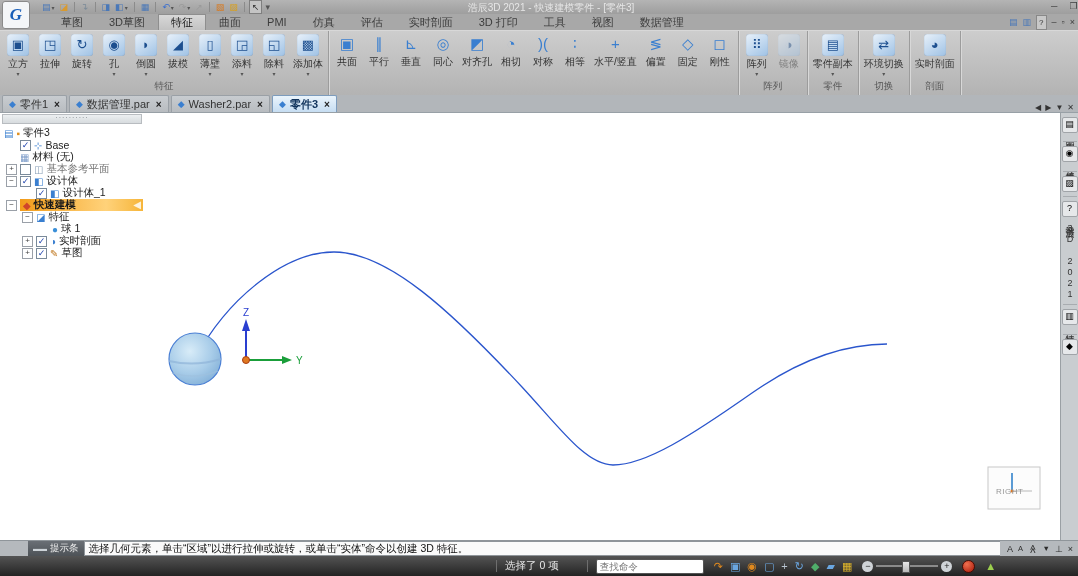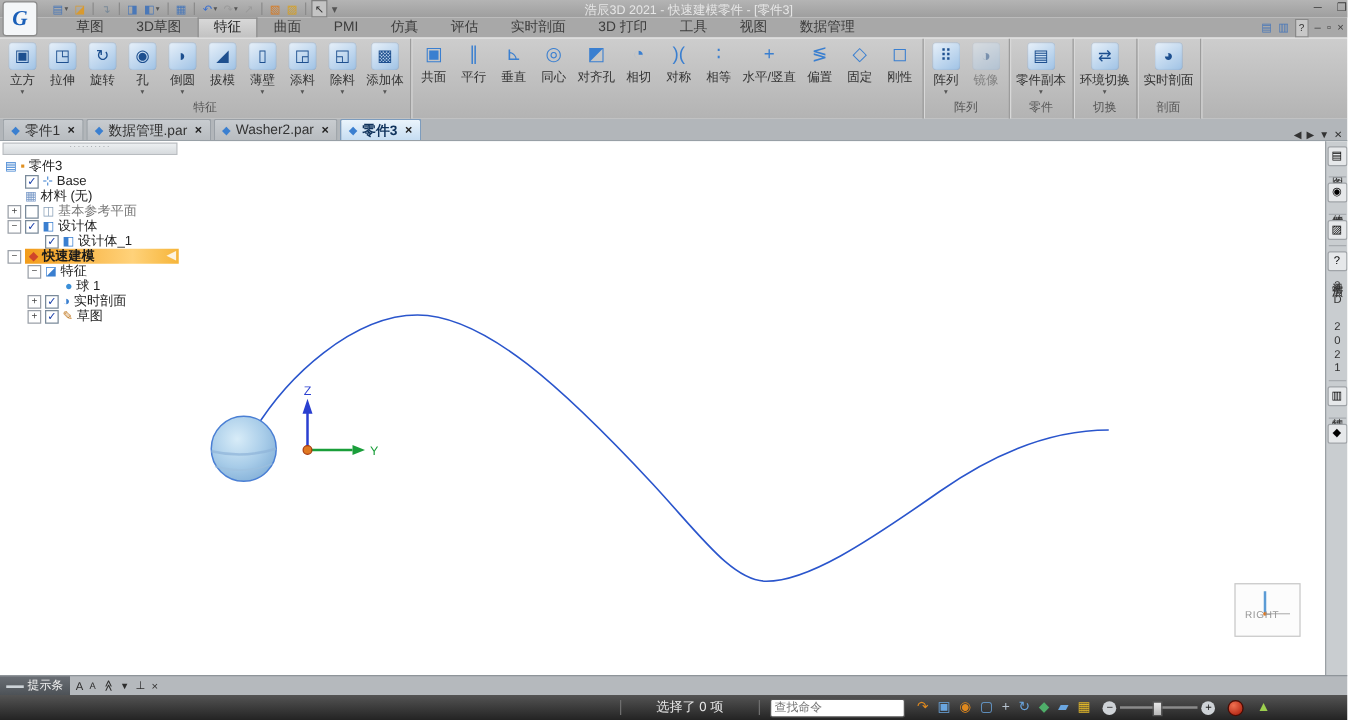--- a/index.html
+++ b/index.html
@@ -75,34 +75,34 @@
   
   .rightstrip{position:absolute;right:0;top:0;width:18px;height:427px;background:#c9cdd0;
     border-left:1px solid #9aa0a4;box-sizing:border-box;display:flex;flex-direction:column;align-items:center;z-index:6;}
   .rtab{display:flex;flex-direction:column;align-items:center;margin-top:4px;}
   .rticon{width:14px;height:14px;border:1px solid #a0a4a8;background:#e6e8ea;font-size:9px;line-height:13px;
     text-align:center;border-radius:2px;}
   .rtlabel{writing-mode:vertical-rl;text-orientation:upright;font-size:9px;color:#333;margin-top:2px;letter-spacing:1px;}
   .rsep{width:14px;height:1px;background:#a8acb0;margin-top:4px;}
   
   .promptbar{position:absolute;left:0;top:540px;width:100%;height:16px;background:#b5b9bd;
-    display:flex;align-items:center;box-sizing:border-box;border-top:1px solid #8f959a;}
+    display:flex;align-items:center;box-sizing:border-box;border-top:1px solid #8f959a;padding-left:28px;}
   .pbadge{display:flex;align-items:center;gap:3px;background:linear-gradient(#6a6f75,#4d5257);color:#f0f0f0;
     font-size:9.5px;height:100%;padding:0 5px;flex:none;}
   .pbadgeicon{font-size:7px;color:#cdd3d8;}
   .pmsg{flex:1;background:#fafafa;height:13px;line-height:13px;font-size:10.5px;color:#111;
     padding-left:4px;border:1px solid #8f959a;border-right:none;margin-right:2px;}
   .picons{display:flex;gap:5px;padding:0 5px;align-items:center;flex:none;}
   .pic{font-size:9px;color:#2d2d2d;}
   .pic.sm{font-size:7.5px;}
   
   .statusbar{position:absolute;left:0;top:556px;width:100%;height:20px;
     background:linear-gradient(#545454,#232323);display:flex;align-items:center;box-sizing:border-box;}
   .ssep{width:1px;height:12px;background:#6e6e6e;margin:0 8px;flex:none;}
-  .sseltext{color:#e8e8e8;font-size:10.5px;flex:none;margin-left:20px;}
+  .sseltext{color:#e8e8e8;font-size:10.5px;flex:none;}
   .findcmd{width:100px;height:13px;border:1px solid #555;border-radius:2px;font-size:9.5px;
     padding:0 3px;background:#fff;color:#333;flex:none;}
   .sicons{display:flex;gap:7px;align-items:center;margin-left:10px;flex:none;}
   .sic{font-size:11px;line-height:14px;}
   .sliderwrap{display:flex;align-items:center;gap:3px;margin-left:10px;flex:none;}
   .zbtn{width:11px;height:11px;border-radius:50%;background:#cfd3d7;color:#222;font-size:9px;
     line-height:11px;text-align:center;}
   .ztrack{position:relative;width:62px;height:2px;background:#8a8a8a;}
   .zthumb{position:absolute;left:26px;top:-4px;width:6px;height:10px;background:linear-gradient(#e8e8e8,#b8b8b8);
     border:1px solid #555;}
@@ -525,20 +525,21 @@
           <div class="rticon">◆</div>
         </div>
       </div>
   </div>
 
   <div class="promptbar">
     <div class="pbadge">
       <span class="pbadgeicon">▬▬</span>
       <span>提示条</span>
     </div>
+    <div class="pmsg">选择几何元素，单击“区域”以进行拉伸或旋转，或单击“实体”命令以创建 3D 特征。</div>
     <div class="picons" id="picons">
         <span class="pic">A</span>
         <span class="pic sm">A</span>
         <span class="pic" style="transform: rotate(90deg);">≪</span>
         <span class="pic sm">▼</span>
         <span class="pic">⊥</span>
         <span class="pic">×</span>
       </div>
   </div>
 

